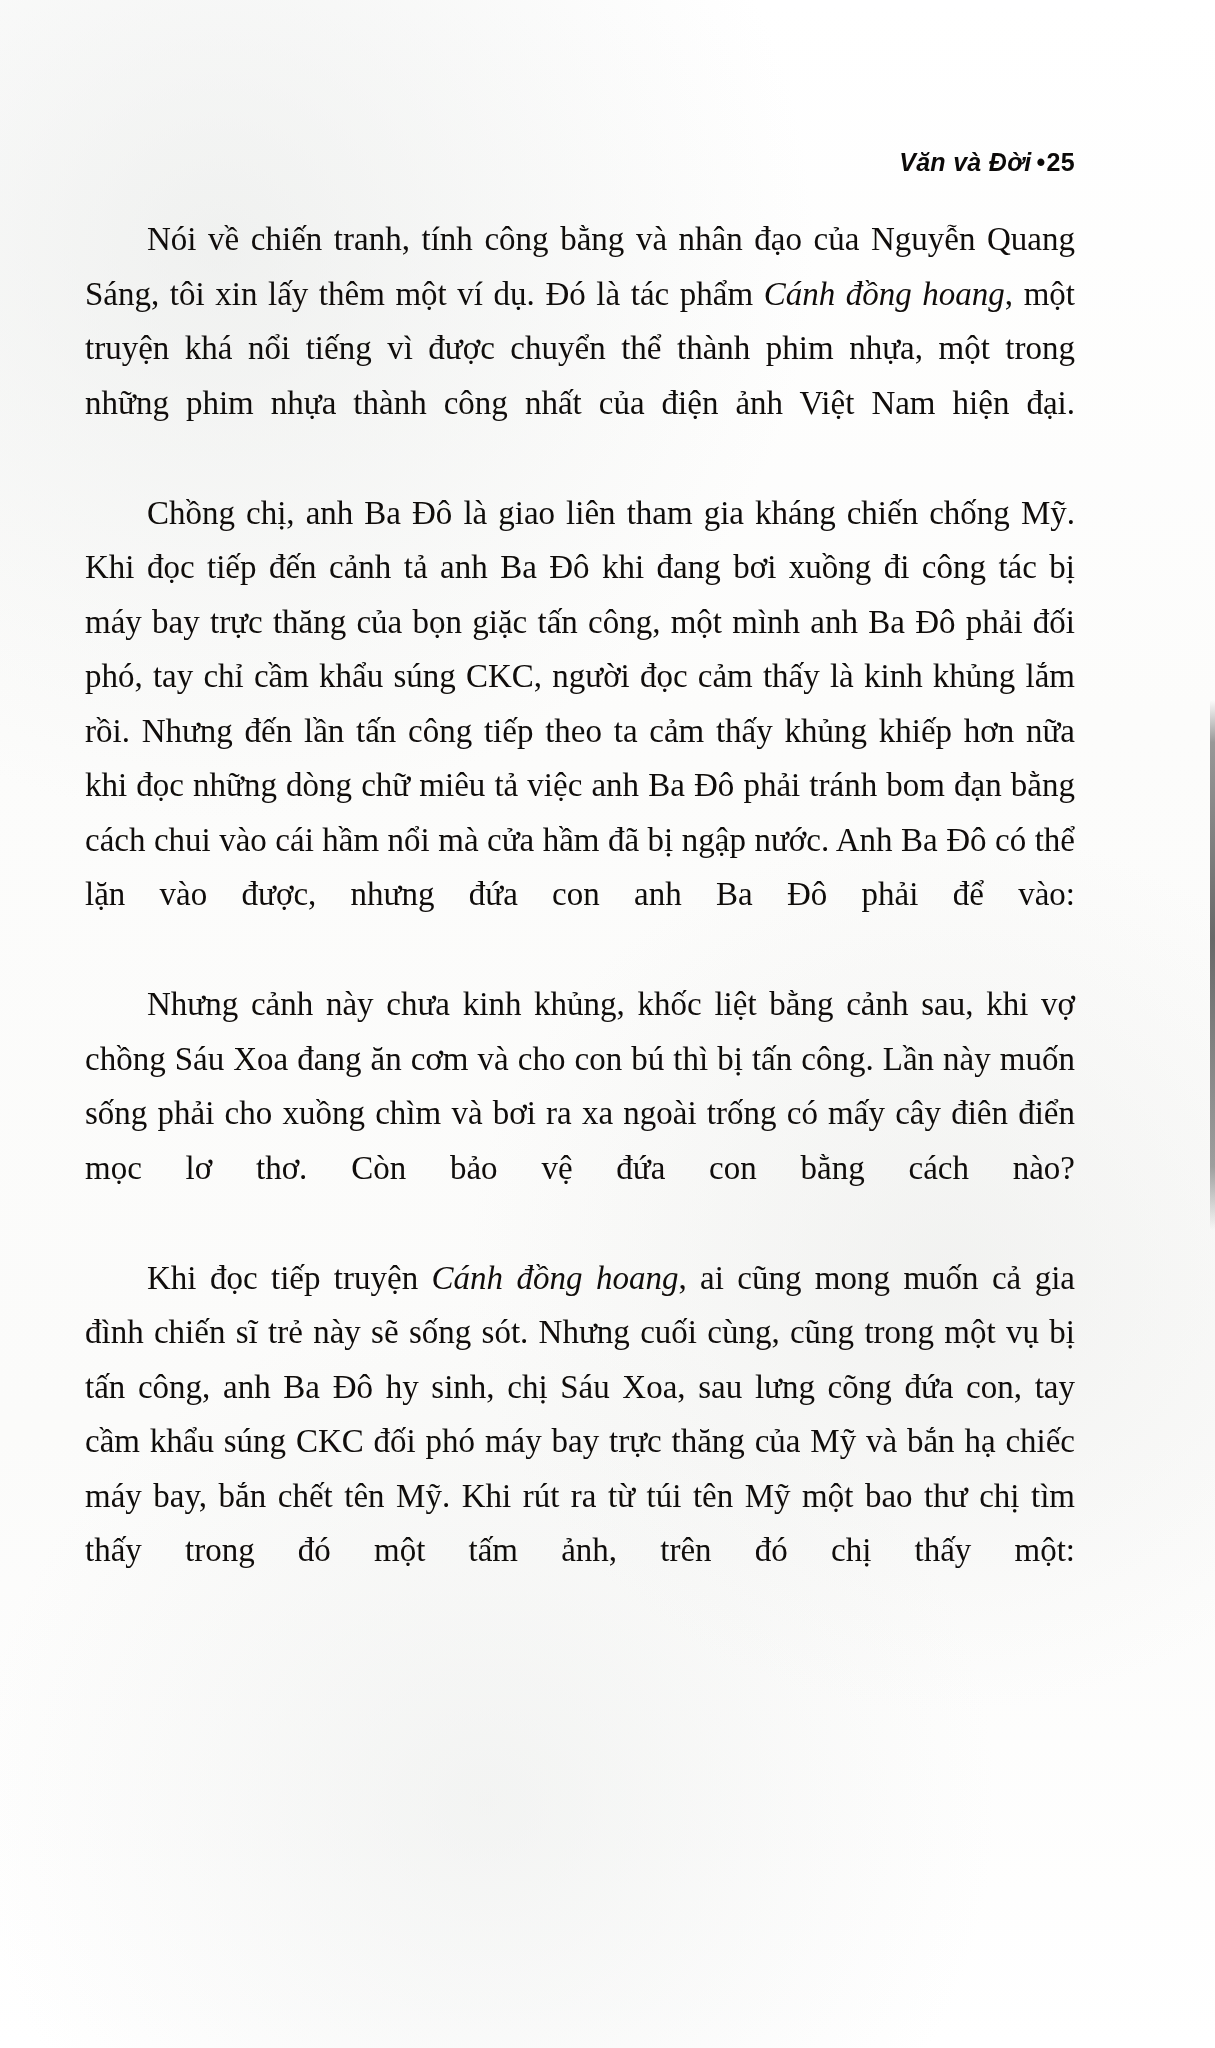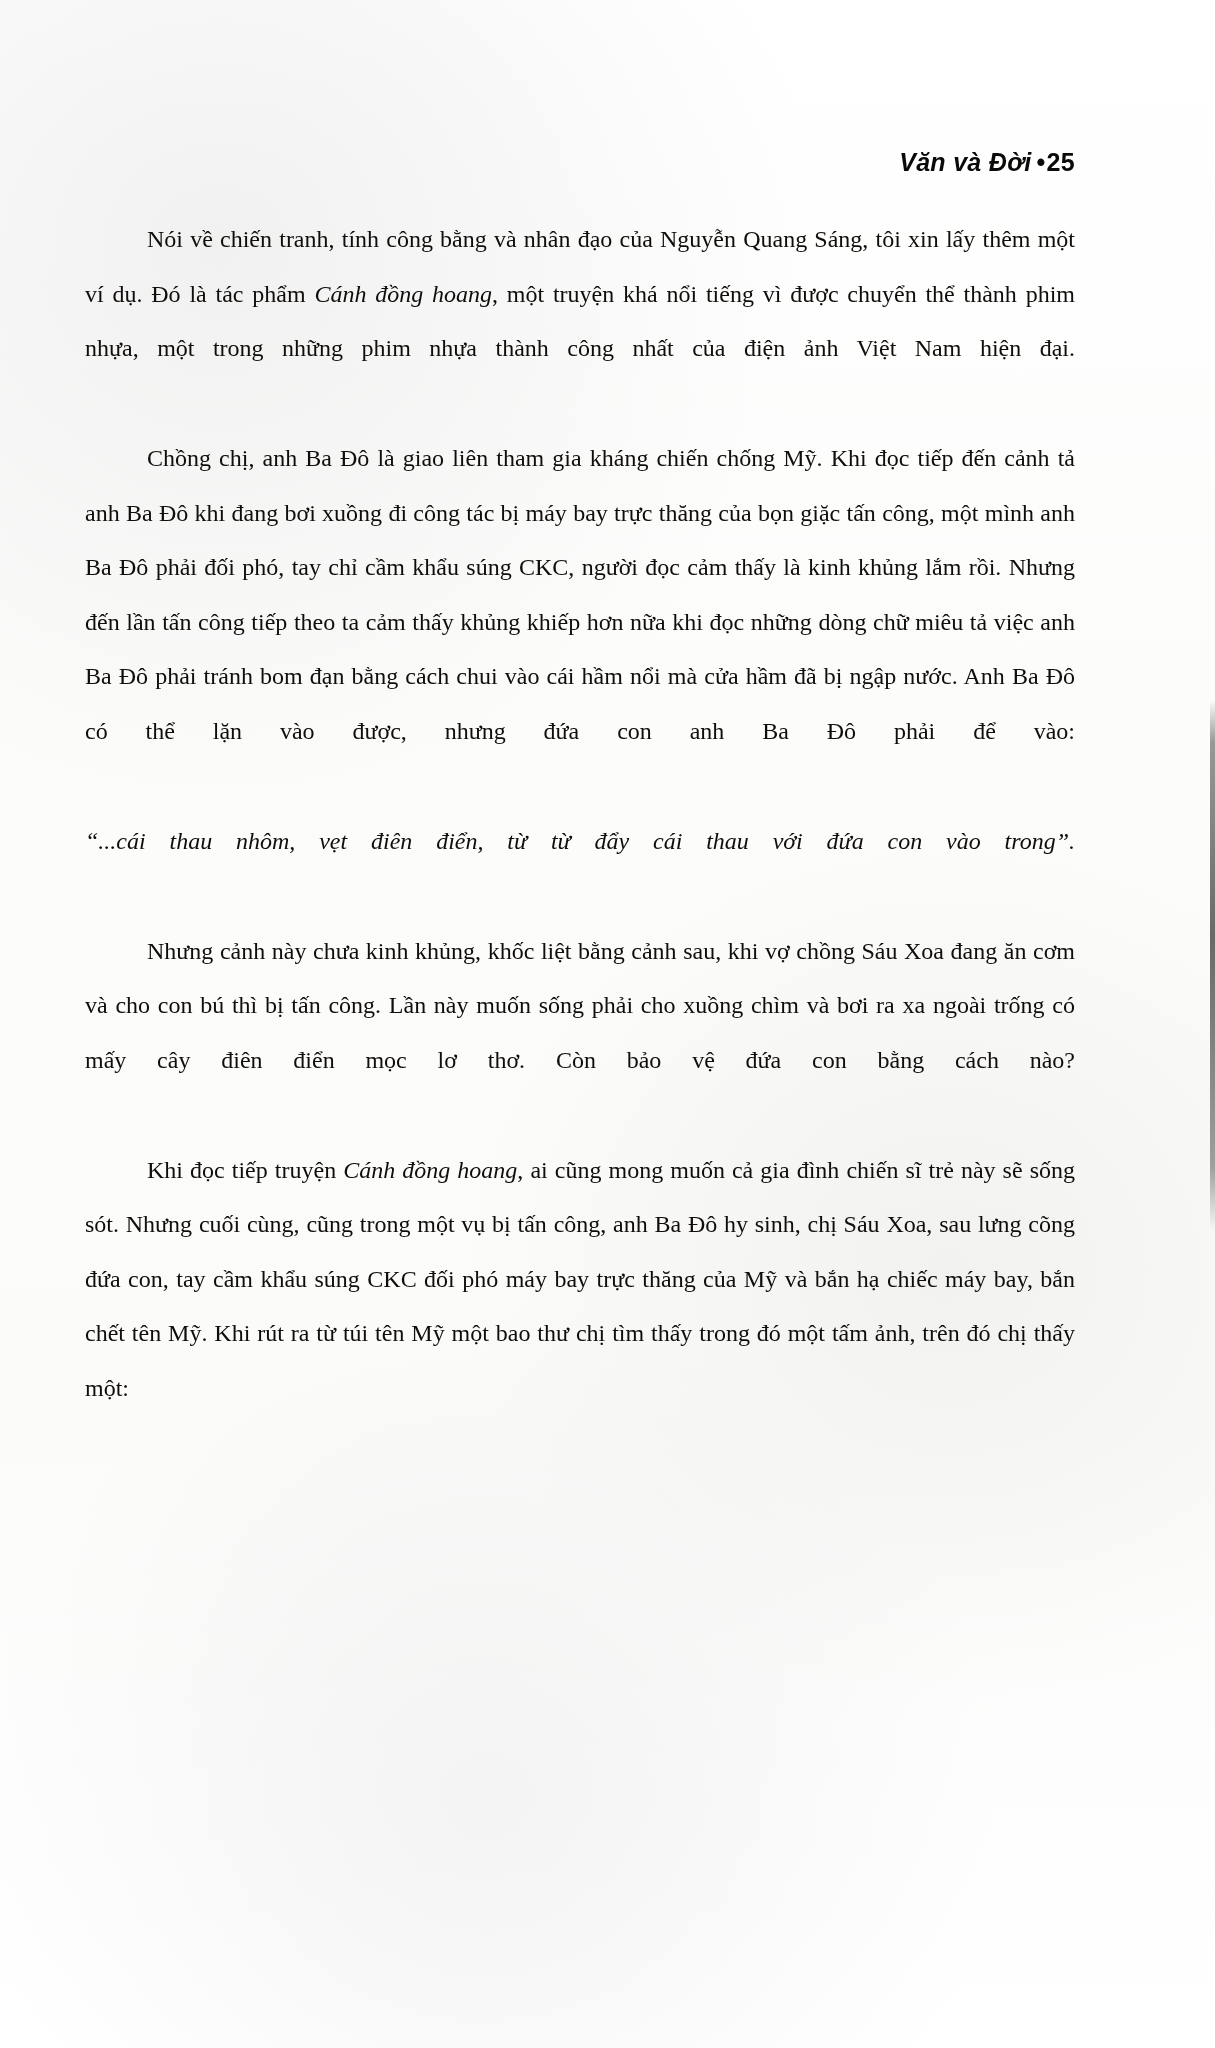--- a/index.html
+++ b/index.html
@@ -73,21 +73,21 @@
     font-weight: bold;
   }
   .body-col {
     position: absolute;
     top: 212px;
     left: 85px;
     width: 990px;
   }
   p.para {
     margin: 0 0 0 0;
-    font-size: 24px;
+    font-size: 33px;
     line-height: 54.5px;
     text-align: justify;
     text-justify: inter-word;
     text-indent: 62px;
     word-spacing: 0.2px;
     -webkit-hyphens: none;
     hyphens: none;
   }
   p.para + p.para {
     margin-top: 1px;
@@ -115,19 +115,18 @@
 
   <div class="content">
 
     <div class="running-head">
       <span>Văn và Đời</span><span class="folio-dot">•</span><span class="folio-num">25</span>
     </div>
 
     <div class="body-col">
         <p class="para"><span>Nói về chiến tranh, tính công bằng và nhân đạo của Nguyễn Quang Sáng, tôi xin lấy thêm một ví dụ. Đó là tác phẩm </span><em class="work-title">Cánh đồng hoang</em><span>, một truyện khá nổi tiếng vì được chuyển thể thành phim nhựa, một trong những phim nhựa thành công nhất của điện ảnh Việt Nam hiện đại.</span></p>
         <p class="para"><span>Chồng chị, anh Ba Đô là giao liên tham gia kháng chiến chống Mỹ. Khi đọc tiếp đến cảnh tả anh Ba Đô khi đang bơi xuồng đi công tác bị máy bay trực thăng của bọn giặc tấn công, một mình anh Ba Đô phải đối phó, tay chỉ cầm khẩu súng CKC, người đọc cảm thấy là kinh khủng lắm rồi. Nhưng đến lần tấn công tiếp theo ta cảm thấy khủng khiếp hơn nữa khi đọc những dòng chữ miêu tả việc anh Ba Đô phải tránh bom đạn bằng cách chui vào cái hầm nổi mà cửa hầm đã bị ngập nước. Anh Ba Đô có thể lặn vào được, nhưng đứa con anh Ba Đô phải để vào:</span></p>
-        <p class="para quote-block"><em class="work-title">“...cái thau nhôm, vẹt điên điển, từ từ đẩy cái thau với đứa con vào trong”.</em></p>
         <p class="para"><span>Nhưng cảnh này chưa kinh khủng, khốc liệt bằng cảnh sau, khi vợ chồng Sáu Xoa đang ăn cơm và cho con bú thì bị tấn công. Lần này muốn sống phải cho xuồng chìm và bơi ra xa ngoài trống có mấy cây điên điển mọc lơ thơ. Còn bảo vệ đứa con bằng cách nào?</span></p>
         <p class="para"><span>Khi đọc tiếp truyện </span><em class="work-title">Cánh đồng hoang</em><span>, ai cũng mong muốn cả gia đình chiến sĩ trẻ này sẽ sống sót. Nhưng cuối cùng, cũng trong một vụ bị tấn công, anh Ba Đô hy sinh, chị Sáu Xoa, sau lưng cõng đứa con, tay cầm khẩu súng CKC đối phó máy bay trực thăng của Mỹ và bắn hạ chiếc máy bay, bắn chết tên Mỹ. Khi rút ra từ túi tên Mỹ một bao thư chị tìm thấy trong đó một tấm ảnh, trên đó chị thấy một:</span></p>
       </div>
 
   </div>
 </div>
 
 </body></html>

